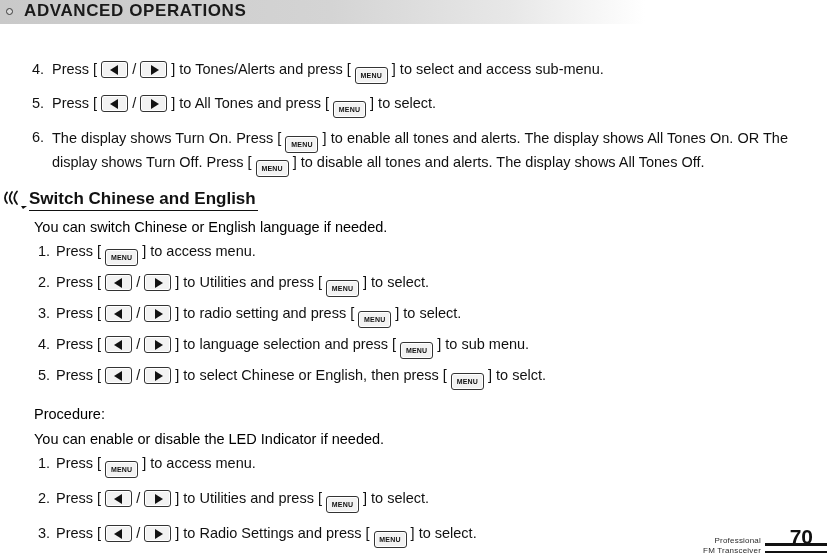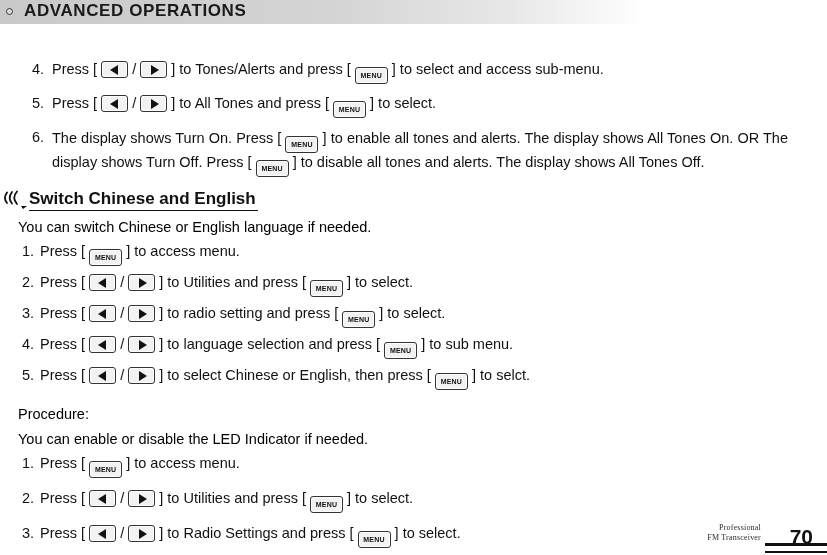--- a/index.html
+++ b/index.html
@@ -121,21 +121,21 @@
     font-weight: bold;
     color: #111;
     border-bottom: 1.6px solid #111;
     padding: 0 2px 1px 0;
     line-height: 20px;
     white-space: nowrap;
     margin-left: -1px;
   }
 
   .section-body {
-    padding-left: 18px;
+    padding-left: 34px;
     padding-top: 7px;
   }
   .section-body .lead {
     font-size: 14.5px;
     line-height: 18px;
     margin-bottom: 7px;
   }
   .section-body .step {
     margin-bottom: 8px;
   }
@@ -190,26 +190,26 @@
   .footer {
     position: absolute;
     right: 0;
     bottom: 0;
     width: 230px;
     height: 42px;
   }
   .footer-brand {
     position: absolute;
     right: 66px;
-    bottom: 13px;
+    bottom: 0;
     text-align: right;
     font-size: 8px;
     line-height: 9.5px;
     color: #2b2b2b;
-    font-family: Liberation Serif, serif;
+    font-family: Liberation Sans, sans-serif;
     letter-spacing: 0.2px;
     margin-left: 11px;
   }
   .footer-page {
     position: absolute;
     right: 14px;
     bottom: 7px;
     font-size: 21px;
     font-weight: bold;
     color: #111;

